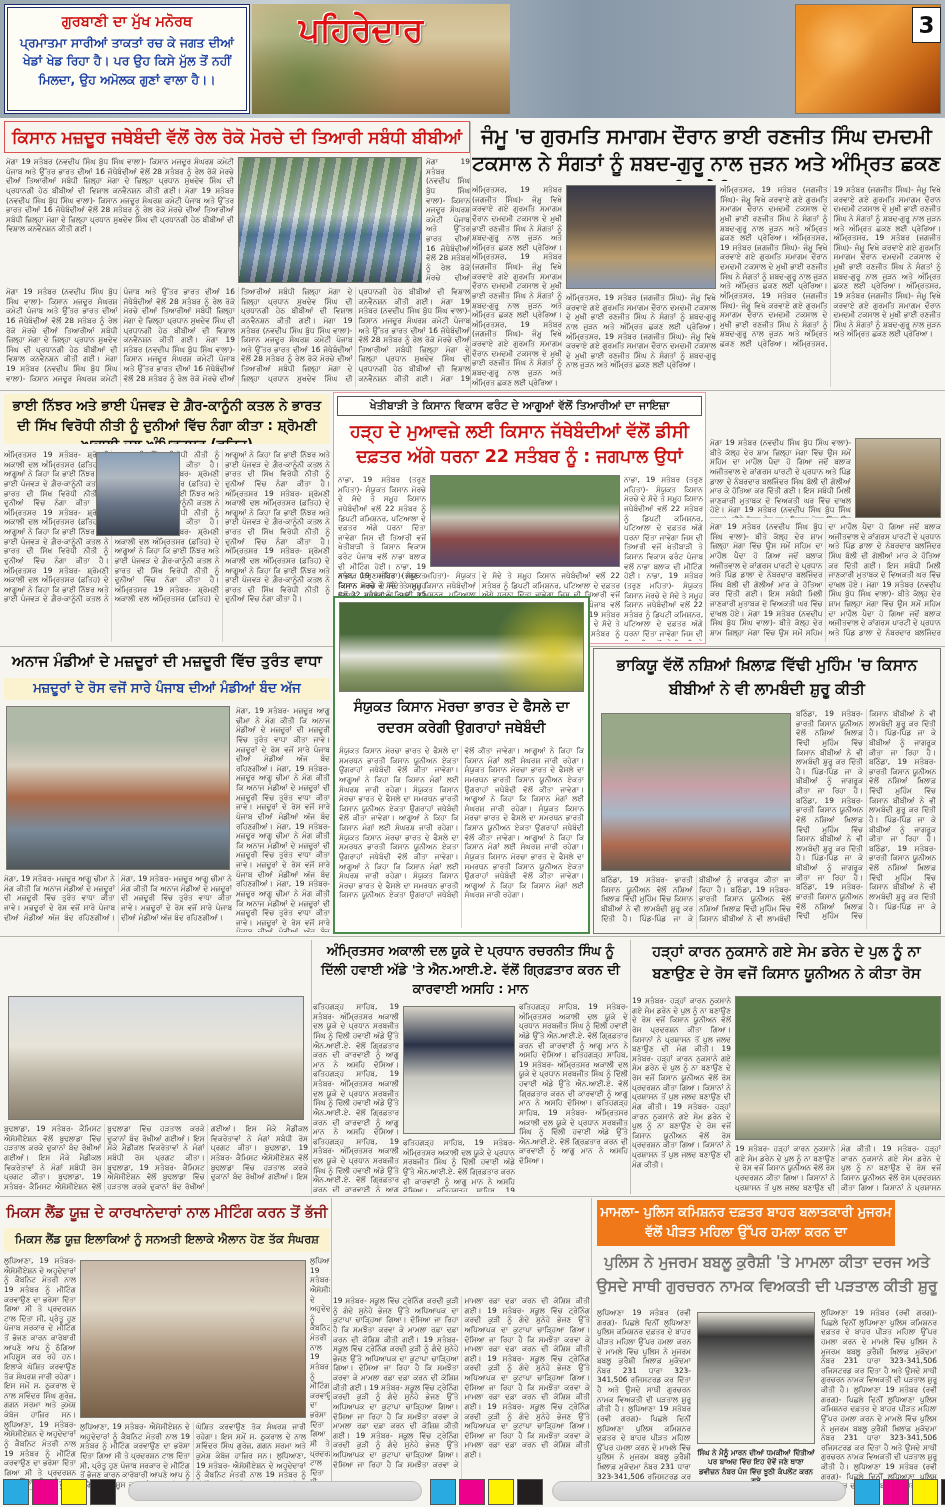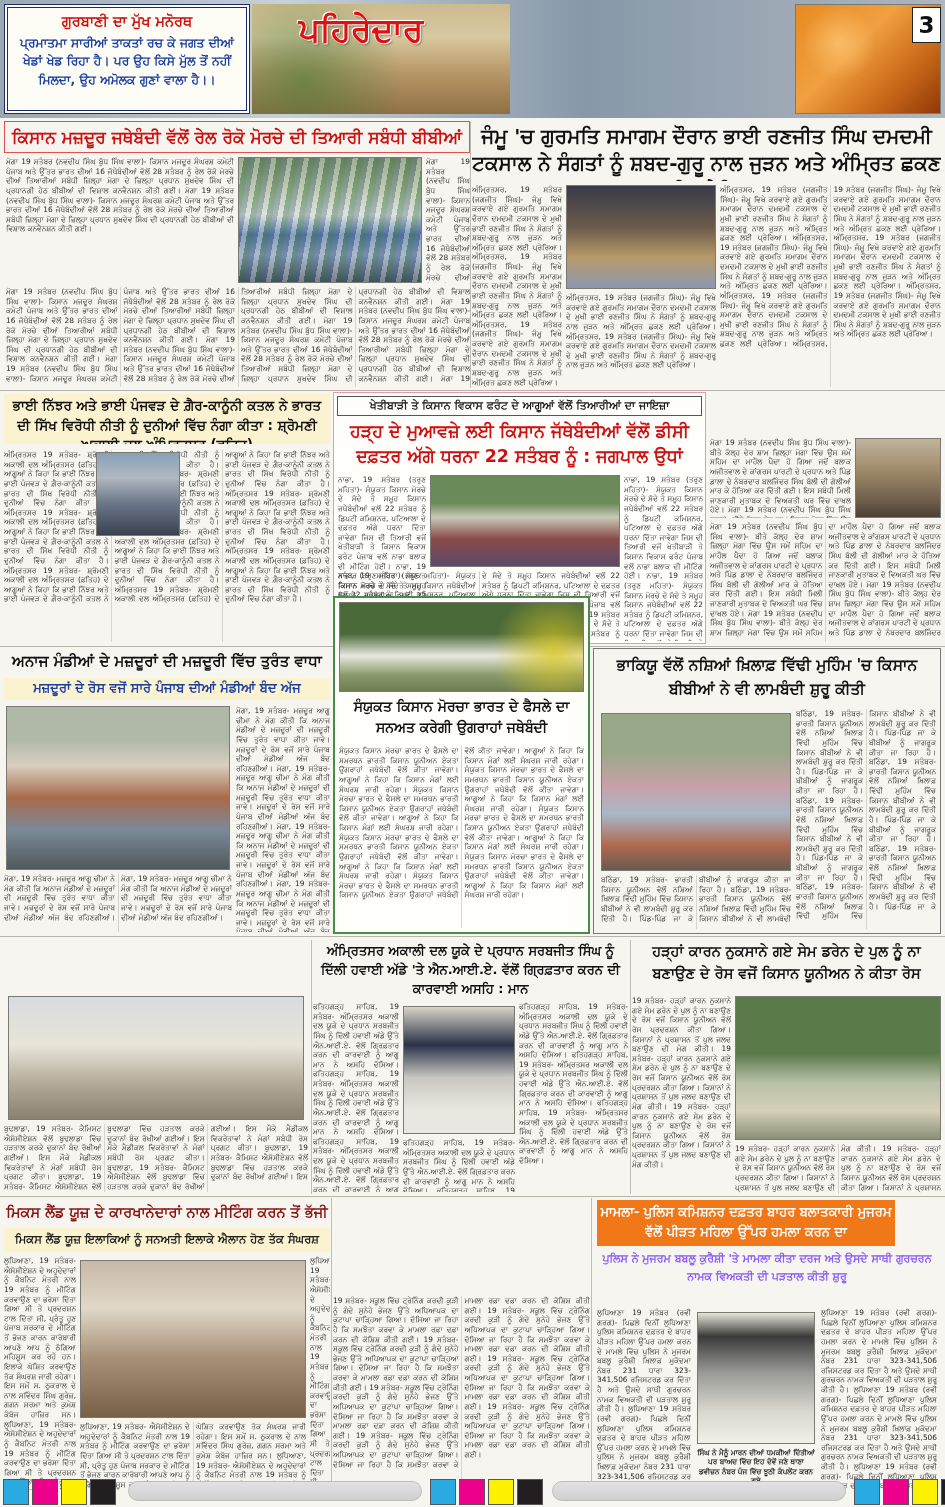--- a/index.html
+++ b/index.html
@@ -118,38 +118,38 @@
   <div class="abs" style="left:4px;top:648px;width:326px;height:286px">
     <div class="abs hl" style="left:0;top:2px;width:326px;height:24px;font-size:15px;line-height:22px;color:#101010">ਅਨਾਜ ਮੰਡੀਆਂ ਦੇ ਮਜ਼ਦੂਰਾਂ ਦੀ ਮਜ਼ਦੂਰੀ ਵਿੱਚ ਤੁਰੰਤ ਵਾਧਾ ਕੀਤਾ ਜਾਵੇ - ਚੀਮਾ</div>
     <div class="abs hl ybg blue" style="left:0;top:30px;width:326px;height:22px;font-size:13px;line-height:20px">ਮਜ਼ਦੂਰਾਂ ਦੇ ਰੋਸ ਵਜੋਂ ਸਾਰੇ ਪੰਜਾਬ ਦੀਆਂ ਮੰਡੀਆਂ ਬੰਦ ਅੱਜ</div>
     <div class="abs photo ph-workers" style="left:2px;top:58px;width:224px;height:164px" title="Mandi labourers raising fists in protest"></div>
     <div class="abs bd" style="left:232px;top:58px;width:94px;height:226px">ਮੋਗਾ, 19 ਸਤੰਬਰ- ਮਜ਼ਦੂਰ ਆਗੂ ਚੀਮਾ ਨੇ ਮੰਗ ਕੀਤੀ ਕਿ ਅਨਾਜ ਮੰਡੀਆਂ ਦੇ ਮਜ਼ਦੂਰਾਂ ਦੀ ਮਜ਼ਦੂਰੀ ਵਿੱਚ ਤੁਰੰਤ ਵਾਧਾ ਕੀਤਾ ਜਾਵੇ। ਮਜ਼ਦੂਰਾਂ ਦੇ ਰੋਸ ਵਜੋਂ ਸਾਰੇ ਪੰਜਾਬ ਦੀਆਂ ਮੰਡੀਆਂ ਅੱਜ ਬੰਦ ਰਹਿਣਗੀਆਂ। ਮੋਗਾ, 19 ਸਤੰਬਰ- ਮਜ਼ਦੂਰ ਆਗੂ ਚੀਮਾ ਨੇ ਮੰਗ ਕੀਤੀ ਕਿ ਅਨਾਜ ਮੰਡੀਆਂ ਦੇ ਮਜ਼ਦੂਰਾਂ ਦੀ ਮਜ਼ਦੂਰੀ ਵਿੱਚ ਤੁਰੰਤ ਵਾਧਾ ਕੀਤਾ ਜਾਵੇ। ਮਜ਼ਦੂਰਾਂ ਦੇ ਰੋਸ ਵਜੋਂ ਸਾਰੇ ਪੰਜਾਬ ਦੀਆਂ ਮੰਡੀਆਂ ਅੱਜ ਬੰਦ ਰਹਿਣਗੀਆਂ। ਮੋਗਾ, 19 ਸਤੰਬਰ- ਮਜ਼ਦੂਰ ਆਗੂ ਚੀਮਾ ਨੇ ਮੰਗ ਕੀਤੀ ਕਿ ਅਨਾਜ ਮੰਡੀਆਂ ਦੇ ਮਜ਼ਦੂਰਾਂ ਦੀ ਮਜ਼ਦੂਰੀ ਵਿੱਚ ਤੁਰੰਤ ਵਾਧਾ ਕੀਤਾ ਜਾਵੇ। ਮਜ਼ਦੂਰਾਂ ਦੇ ਰੋਸ ਵਜੋਂ ਸਾਰੇ ਪੰਜਾਬ ਦੀਆਂ ਮੰਡੀਆਂ ਅੱਜ ਬੰਦ ਰਹਿਣਗੀਆਂ। ਮੋਗਾ, 19 ਸਤੰਬਰ- ਮਜ਼ਦੂਰ ਆਗੂ ਚੀਮਾ ਨੇ ਮੰਗ ਕੀਤੀ ਕਿ ਅਨਾਜ ਮੰਡੀਆਂ ਦੇ ਮਜ਼ਦੂਰਾਂ ਦੀ ਮਜ਼ਦੂਰੀ ਵਿੱਚ ਤੁਰੰਤ ਵਾਧਾ ਕੀਤਾ ਜਾਵੇ। ਮਜ਼ਦੂਰਾਂ ਦੇ ਰੋਸ ਵਜੋਂ ਸਾਰੇ ਪੰਜਾਬ ਦੀਆਂ ਮੰਡੀਆਂ ਅੱਜ ਬੰਦ ਰਹਿਣਗੀਆਂ।</div>
     <div class="abs bd" style="left:0;top:226px;width:228px;height:58px;column-count:2">ਮੋਗਾ, 19 ਸਤੰਬਰ- ਮਜ਼ਦੂਰ ਆਗੂ ਚੀਮਾ ਨੇ ਮੰਗ ਕੀਤੀ ਕਿ ਅਨਾਜ ਮੰਡੀਆਂ ਦੇ ਮਜ਼ਦੂਰਾਂ ਦੀ ਮਜ਼ਦੂਰੀ ਵਿੱਚ ਤੁਰੰਤ ਵਾਧਾ ਕੀਤਾ ਜਾਵੇ। ਮਜ਼ਦੂਰਾਂ ਦੇ ਰੋਸ ਵਜੋਂ ਸਾਰੇ ਪੰਜਾਬ ਦੀਆਂ ਮੰਡੀਆਂ ਅੱਜ ਬੰਦ ਰਹਿਣਗੀਆਂ। ਮੋਗਾ, 19 ਸਤੰਬਰ- ਮਜ਼ਦੂਰ ਆਗੂ ਚੀਮਾ ਨੇ ਮੰਗ ਕੀਤੀ ਕਿ ਅਨਾਜ ਮੰਡੀਆਂ ਦੇ ਮਜ਼ਦੂਰਾਂ ਦੀ ਮਜ਼ਦੂਰੀ ਵਿੱਚ ਤੁਰੰਤ ਵਾਧਾ ਕੀਤਾ ਜਾਵੇ। ਮਜ਼ਦੂਰਾਂ ਦੇ ਰੋਸ ਵਜੋਂ ਸਾਰੇ ਪੰਜਾਬ ਦੀਆਂ ਮੰਡੀਆਂ ਅੱਜ ਬੰਦ ਰਹਿਣਗੀਆਂ।</div>
   </div>
 
   <div class="abs" style="left:333px;top:596px;width:257px;height:338px;border:2px solid #4a8a4a;background:#fffefb">
     <div class="abs photo ph-flag" style="left:4px;top:4px;width:245px;height:90px" title="Union members standing with green-yellow flag"></div>
-    <div class="abs hl" style="left:4px;top:98px;width:245px;height:46px;font-size:14px;line-height:1.5;color:#101010">ਸੰਯੁਕਤ ਕਿਸਾਨ ਮੋਰਚਾ ਭਾਰਤ ਦੇ ਫੈਸਲੇ ਦਾ ਸਨਅਤ ਕਰੇਗੀ ਉਗਰਾਹਾਂ ਜਥੇਬੰਦੀ</div>
+    <div class="abs hl" style="left:4px;top:98px;width:245px;height:46px;font-size:14px;line-height:1.5;color:#101010">ਸੰਯੁਕਤ ਕਿਸਾਨ ਮੋਰਚਾ ਭਾਰਤ ਦੇ ਫੈਸਲੇ ਦਾ ਰਦਰਸ ਕਰੇਗੀ ਉਗਰਾਹਾਂ ਜਥੇਬੰਦੀ</div>
     <div class="abs bd" style="left:4px;top:148px;width:245px;height:182px;column-count:2">ਸੰਯੁਕਤ ਕਿਸਾਨ ਮੋਰਚਾ ਭਾਰਤ ਦੇ ਫੈਸਲੇ ਦਾ ਸਮਰਥਨ ਭਾਰਤੀ ਕਿਸਾਨ ਯੂਨੀਅਨ ਏਕਤਾ ਉਗਰਾਹਾਂ ਜਥੇਬੰਦੀ ਵੱਲੋਂ ਕੀਤਾ ਜਾਵੇਗਾ। ਆਗੂਆਂ ਨੇ ਕਿਹਾ ਕਿ ਕਿਸਾਨ ਮੰਗਾਂ ਲਈ ਸੰਘਰਸ਼ ਜਾਰੀ ਰਹੇਗਾ। ਸੰਯੁਕਤ ਕਿਸਾਨ ਮੋਰਚਾ ਭਾਰਤ ਦੇ ਫੈਸਲੇ ਦਾ ਸਮਰਥਨ ਭਾਰਤੀ ਕਿਸਾਨ ਯੂਨੀਅਨ ਏਕਤਾ ਉਗਰਾਹਾਂ ਜਥੇਬੰਦੀ ਵੱਲੋਂ ਕੀਤਾ ਜਾਵੇਗਾ। ਆਗੂਆਂ ਨੇ ਕਿਹਾ ਕਿ ਕਿਸਾਨ ਮੰਗਾਂ ਲਈ ਸੰਘਰਸ਼ ਜਾਰੀ ਰਹੇਗਾ। ਸੰਯੁਕਤ ਕਿਸਾਨ ਮੋਰਚਾ ਭਾਰਤ ਦੇ ਫੈਸਲੇ ਦਾ ਸਮਰਥਨ ਭਾਰਤੀ ਕਿਸਾਨ ਯੂਨੀਅਨ ਏਕਤਾ ਉਗਰਾਹਾਂ ਜਥੇਬੰਦੀ ਵੱਲੋਂ ਕੀਤਾ ਜਾਵੇਗਾ। ਆਗੂਆਂ ਨੇ ਕਿਹਾ ਕਿ ਕਿਸਾਨ ਮੰਗਾਂ ਲਈ ਸੰਘਰਸ਼ ਜਾਰੀ ਰਹੇਗਾ। ਸੰਯੁਕਤ ਕਿਸਾਨ ਮੋਰਚਾ ਭਾਰਤ ਦੇ ਫੈਸਲੇ ਦਾ ਸਮਰਥਨ ਭਾਰਤੀ ਕਿਸਾਨ ਯੂਨੀਅਨ ਏਕਤਾ ਉਗਰਾਹਾਂ ਜਥੇਬੰਦੀ ਵੱਲੋਂ ਕੀਤਾ ਜਾਵੇਗਾ। ਆਗੂਆਂ ਨੇ ਕਿਹਾ ਕਿ ਕਿਸਾਨ ਮੰਗਾਂ ਲਈ ਸੰਘਰਸ਼ ਜਾਰੀ ਰਹੇਗਾ। ਸੰਯੁਕਤ ਕਿਸਾਨ ਮੋਰਚਾ ਭਾਰਤ ਦੇ ਫੈਸਲੇ ਦਾ ਸਮਰਥਨ ਭਾਰਤੀ ਕਿਸਾਨ ਯੂਨੀਅਨ ਏਕਤਾ ਉਗਰਾਹਾਂ ਜਥੇਬੰਦੀ ਵੱਲੋਂ ਕੀਤਾ ਜਾਵੇਗਾ। ਆਗੂਆਂ ਨੇ ਕਿਹਾ ਕਿ ਕਿਸਾਨ ਮੰਗਾਂ ਲਈ ਸੰਘਰਸ਼ ਜਾਰੀ ਰਹੇਗਾ। ਸੰਯੁਕਤ ਕਿਸਾਨ ਮੋਰਚਾ ਭਾਰਤ ਦੇ ਫੈਸਲੇ ਦਾ ਸਮਰਥਨ ਭਾਰਤੀ ਕਿਸਾਨ ਯੂਨੀਅਨ ਏਕਤਾ ਉਗਰਾਹਾਂ ਜਥੇਬੰਦੀ ਵੱਲੋਂ ਕੀਤਾ ਜਾਵੇਗਾ। ਆਗੂਆਂ ਨੇ ਕਿਹਾ ਕਿ ਕਿਸਾਨ ਮੰਗਾਂ ਲਈ ਸੰਘਰਸ਼ ਜਾਰੀ ਰਹੇਗਾ। ਸੰਯੁਕਤ ਕਿਸਾਨ ਮੋਰਚਾ ਭਾਰਤ ਦੇ ਫੈਸਲੇ ਦਾ ਸਮਰਥਨ ਭਾਰਤੀ ਕਿਸਾਨ ਯੂਨੀਅਨ ਏਕਤਾ ਉਗਰਾਹਾਂ ਜਥੇਬੰਦੀ ਵੱਲੋਂ ਕੀਤਾ ਜਾਵੇਗਾ। ਆਗੂਆਂ ਨੇ ਕਿਹਾ ਕਿ ਕਿਸਾਨ ਮੰਗਾਂ ਲਈ ਸੰਘਰਸ਼ ਜਾਰੀ ਰਹੇਗਾ।</div>
   </div>
 
   <div class="abs" style="left:593px;top:648px;width:348px;height:286px;border:1px solid #777">
     <div class="abs hl" style="left:2px;top:4px;width:342px;height:52px;font-size:15.5px;line-height:1.55;color:#101010">ਭਾਕਿਯੂ ਵੱਲੋਂ ਨਸ਼ਿਆਂ ਖ਼ਿਲਾਫ਼ ਵਿੱਢੀ ਮੁਹਿੰਮ 'ਚ ਕਿਸਾਨ ਬੀਬੀਆਂ ਨੇ ਵੀ ਲਾਮਬੰਦੀ ਸ਼ੁਰੂ ਕੀਤੀ</div>
     <div class="abs photo ph-women" style="left:7px;top:64px;width:190px;height:158px" title="Women gathered on rugs at village meeting"></div>
     <div class="abs bd" style="left:202px;top:60px;width:140px;height:220px;column-count:2">ਬਠਿੰਡਾ, 19 ਸਤੰਬਰ- ਭਾਰਤੀ ਕਿਸਾਨ ਯੂਨੀਅਨ ਵੱਲੋਂ ਨਸ਼ਿਆਂ ਖ਼ਿਲਾਫ਼ ਵਿੱਢੀ ਮੁਹਿੰਮ ਵਿੱਚ ਕਿਸਾਨ ਬੀਬੀਆਂ ਨੇ ਵੀ ਲਾਮਬੰਦੀ ਸ਼ੁਰੂ ਕਰ ਦਿੱਤੀ ਹੈ। ਪਿੰਡ-ਪਿੰਡ ਜਾ ਕੇ ਬੀਬੀਆਂ ਨੂੰ ਜਾਗਰੂਕ ਕੀਤਾ ਜਾ ਰਿਹਾ ਹੈ। ਬਠਿੰਡਾ, 19 ਸਤੰਬਰ- ਭਾਰਤੀ ਕਿਸਾਨ ਯੂਨੀਅਨ ਵੱਲੋਂ ਨਸ਼ਿਆਂ ਖ਼ਿਲਾਫ਼ ਵਿੱਢੀ ਮੁਹਿੰਮ ਵਿੱਚ ਕਿਸਾਨ ਬੀਬੀਆਂ ਨੇ ਵੀ ਲਾਮਬੰਦੀ ਸ਼ੁਰੂ ਕਰ ਦਿੱਤੀ ਹੈ। ਪਿੰਡ-ਪਿੰਡ ਜਾ ਕੇ ਬੀਬੀਆਂ ਨੂੰ ਜਾਗਰੂਕ ਕੀਤਾ ਜਾ ਰਿਹਾ ਹੈ। ਬਠਿੰਡਾ, 19 ਸਤੰਬਰ- ਭਾਰਤੀ ਕਿਸਾਨ ਯੂਨੀਅਨ ਵੱਲੋਂ ਨਸ਼ਿਆਂ ਖ਼ਿਲਾਫ਼ ਵਿੱਢੀ ਮੁਹਿੰਮ ਵਿੱਚ ਕਿਸਾਨ ਬੀਬੀਆਂ ਨੇ ਵੀ ਲਾਮਬੰਦੀ ਸ਼ੁਰੂ ਕਰ ਦਿੱਤੀ ਹੈ। ਪਿੰਡ-ਪਿੰਡ ਜਾ ਕੇ ਬੀਬੀਆਂ ਨੂੰ ਜਾਗਰੂਕ ਕੀਤਾ ਜਾ ਰਿਹਾ ਹੈ। ਬਠਿੰਡਾ, 19 ਸਤੰਬਰ- ਭਾਰਤੀ ਕਿਸਾਨ ਯੂਨੀਅਨ ਵੱਲੋਂ ਨਸ਼ਿਆਂ ਖ਼ਿਲਾਫ਼ ਵਿੱਢੀ ਮੁਹਿੰਮ ਵਿੱਚ ਕਿਸਾਨ ਬੀਬੀਆਂ ਨੇ ਵੀ ਲਾਮਬੰਦੀ ਸ਼ੁਰੂ ਕਰ ਦਿੱਤੀ ਹੈ। ਪਿੰਡ-ਪਿੰਡ ਜਾ ਕੇ ਬੀਬੀਆਂ ਨੂੰ ਜਾਗਰੂਕ ਕੀਤਾ ਜਾ ਰਿਹਾ ਹੈ। ਬਠਿੰਡਾ, 19 ਸਤੰਬਰ- ਭਾਰਤੀ ਕਿਸਾਨ ਯੂਨੀਅਨ ਵੱਲੋਂ ਨਸ਼ਿਆਂ ਖ਼ਿਲਾਫ਼ ਵਿੱਢੀ ਮੁਹਿੰਮ ਵਿੱਚ ਕਿਸਾਨ ਬੀਬੀਆਂ ਨੇ ਵੀ ਲਾਮਬੰਦੀ ਸ਼ੁਰੂ ਕਰ ਦਿੱਤੀ ਹੈ। ਪਿੰਡ-ਪਿੰਡ ਜਾ ਕੇ ਬੀਬੀਆਂ ਨੂੰ ਜਾਗਰੂਕ ਕੀਤਾ ਜਾ ਰਿਹਾ ਹੈ।</div>
     <div class="abs bd" style="left:7px;top:226px;width:190px;height:54px;column-count:2">ਬਠਿੰਡਾ, 19 ਸਤੰਬਰ- ਭਾਰਤੀ ਕਿਸਾਨ ਯੂਨੀਅਨ ਵੱਲੋਂ ਨਸ਼ਿਆਂ ਖ਼ਿਲਾਫ਼ ਵਿੱਢੀ ਮੁਹਿੰਮ ਵਿੱਚ ਕਿਸਾਨ ਬੀਬੀਆਂ ਨੇ ਵੀ ਲਾਮਬੰਦੀ ਸ਼ੁਰੂ ਕਰ ਦਿੱਤੀ ਹੈ। ਪਿੰਡ-ਪਿੰਡ ਜਾ ਕੇ ਬੀਬੀਆਂ ਨੂੰ ਜਾਗਰੂਕ ਕੀਤਾ ਜਾ ਰਿਹਾ ਹੈ। ਬਠਿੰਡਾ, 19 ਸਤੰਬਰ- ਭਾਰਤੀ ਕਿਸਾਨ ਯੂਨੀਅਨ ਵੱਲੋਂ ਨਸ਼ਿਆਂ ਖ਼ਿਲਾਫ਼ ਵਿੱਢੀ ਮੁਹਿੰਮ ਵਿੱਚ ਕਿਸਾਨ ਬੀਬੀਆਂ ਨੇ ਵੀ ਲਾਮਬੰਦੀ ਸ਼ੁਰੂ ਕਰ ਦਿੱਤੀ ਹੈ। ਪਿੰਡ-ਪਿੰਡ ਜਾ ਕੇ ਬੀਬੀਆਂ ਨੂੰ ਜਾਗਰੂਕ ਕੀਤਾ ਜਾ ਰਿਹਾ ਹੈ।</div>
   </div>
 
   <div class="abs" style="left:4px;top:938px;width:304px;height:256px">
     <div class="abs photo ph-chemists" style="left:4px;top:58px;width:296px;height:124px" title="Chemist association members standing outside shops"></div>
     <div class="abs bd" style="left:0;top:186px;width:304px;height:68px;column-count:3">ਬੁਢਲਾਡਾ, 19 ਸਤੰਬਰ- ਕੈਮਿਸਟ ਐਸੋਸੀਏਸ਼ਨ ਵੱਲੋਂ ਬੁਢਲਾਡਾ ਵਿੱਚ ਹੜਤਾਲ ਕਰਕੇ ਦੁਕਾਨਾਂ ਬੰਦ ਰੱਖੀਆਂ ਗਈਆਂ। ਇਸ ਮੌਕੇ ਮੈਡੀਕਲ ਵਿਕਰੇਤਾਵਾਂ ਨੇ ਮੰਗਾਂ ਸਬੰਧੀ ਰੋਸ ਪ੍ਰਗਟ ਕੀਤਾ। ਬੁਢਲਾਡਾ, 19 ਸਤੰਬਰ- ਕੈਮਿਸਟ ਐਸੋਸੀਏਸ਼ਨ ਵੱਲੋਂ ਬੁਢਲਾਡਾ ਵਿੱਚ ਹੜਤਾਲ ਕਰਕੇ ਦੁਕਾਨਾਂ ਬੰਦ ਰੱਖੀਆਂ ਗਈਆਂ। ਇਸ ਮੌਕੇ ਮੈਡੀਕਲ ਵਿਕਰੇਤਾਵਾਂ ਨੇ ਮੰਗਾਂ ਸਬੰਧੀ ਰੋਸ ਪ੍ਰਗਟ ਕੀਤਾ। ਬੁਢਲਾਡਾ, 19 ਸਤੰਬਰ- ਕੈਮਿਸਟ ਐਸੋਸੀਏਸ਼ਨ ਵੱਲੋਂ ਬੁਢਲਾਡਾ ਵਿੱਚ ਹੜਤਾਲ ਕਰਕੇ ਦੁਕਾਨਾਂ ਬੰਦ ਰੱਖੀਆਂ ਗਈਆਂ। ਇਸ ਮੌਕੇ ਮੈਡੀਕਲ ਵਿਕਰੇਤਾਵਾਂ ਨੇ ਮੰਗਾਂ ਸਬੰਧੀ ਰੋਸ ਪ੍ਰਗਟ ਕੀਤਾ। ਬੁਢਲਾਡਾ, 19 ਸਤੰਬਰ- ਕੈਮਿਸਟ ਐਸੋਸੀਏਸ਼ਨ ਵੱਲੋਂ ਬੁਢਲਾਡਾ ਵਿੱਚ ਹੜਤਾਲ ਕਰਕੇ ਦੁਕਾਨਾਂ ਬੰਦ ਰੱਖੀਆਂ ਗਈਆਂ। ਇਸ ਮੌਕੇ ਮੈਡੀਕਲ ਵਿਕਰੇਤਾਵਾਂ ਨੇ ਮੰਗਾਂ ਸਬੰਧੀ ਰੋਸ ਪ੍ਰਗਟ ਕੀਤਾ।</div>
   </div>
 
   <div class="abs" style="left:313px;top:938px;width:315px;height:256px">
-    <div class="abs hl" style="left:0;top:4px;width:315px;height:56px;font-size:13px;line-height:1.45;color:#101010">ਅੰਮ੍ਰਿਤਸਰ ਅਕਾਲੀ ਦਲ ਯੂਕੇ ਦੇ ਪ੍ਰਧਾਨ ਸਰਬਜੀਤ ਸਿੰਘ ਨੂੰ ਦਿੱਲੀ ਹਵਾਈ ਅੱਡੇ 'ਤੇ ਐਨ.ਆਈ.ਏ. ਵੱਲੋਂ ਗ੍ਰਿਫ਼ਤਾਰ ਕਰਨ ਦੀ ਕਾਰਵਾਈ ਅਸਹਿ : ਮਾਨ</div>
+    <div class="abs hl" style="left:0;top:4px;width:315px;height:56px;font-size:13px;line-height:1.45;color:#101010">ਅੰਮ੍ਰਿਤਸਰ ਅਕਾਲੀ ਦਲ ਯੂਕੇ ਦੇ ਪ੍ਰਧਾਨ ਰਚਰਨੀਤ ਸਿੰਘ ਨੂੰ ਦਿੱਲੀ ਹਵਾਈ ਅੱਡੇ 'ਤੇ ਐਨ.ਆਈ.ਏ. ਵੱਲੋਂ ਗ੍ਰਿਫ਼ਤਾਰ ਕਰਨ ਦੀ ਕਾਰਵਾਈ ਅਸਹਿ : ਮਾਨ</div>
     <div class="abs bd" style="left:0;top:64px;width:86px;height:190px">ਫਤਿਹਗੜ੍ਹ ਸਾਹਿਬ, 19 ਸਤੰਬਰ- ਅੰਮ੍ਰਿਤਸਰ ਅਕਾਲੀ ਦਲ ਯੂਕੇ ਦੇ ਪ੍ਰਧਾਨ ਸਰਬਜੀਤ ਸਿੰਘ ਨੂੰ ਦਿੱਲੀ ਹਵਾਈ ਅੱਡੇ ਉੱਤੇ ਐਨ.ਆਈ.ਏ. ਵੱਲੋਂ ਗ੍ਰਿਫ਼ਤਾਰ ਕਰਨ ਦੀ ਕਾਰਵਾਈ ਨੂੰ ਆਗੂ ਮਾਨ ਨੇ ਅਸਹਿ ਦੱਸਿਆ। ਫਤਿਹਗੜ੍ਹ ਸਾਹਿਬ, 19 ਸਤੰਬਰ- ਅੰਮ੍ਰਿਤਸਰ ਅਕਾਲੀ ਦਲ ਯੂਕੇ ਦੇ ਪ੍ਰਧਾਨ ਸਰਬਜੀਤ ਸਿੰਘ ਨੂੰ ਦਿੱਲੀ ਹਵਾਈ ਅੱਡੇ ਉੱਤੇ ਐਨ.ਆਈ.ਏ. ਵੱਲੋਂ ਗ੍ਰਿਫ਼ਤਾਰ ਕਰਨ ਦੀ ਕਾਰਵਾਈ ਨੂੰ ਆਗੂ ਮਾਨ ਨੇ ਅਸਹਿ ਦੱਸਿਆ। ਫਤਿਹਗੜ੍ਹ ਸਾਹਿਬ, 19 ਸਤੰਬਰ- ਅੰਮ੍ਰਿਤਸਰ ਅਕਾਲੀ ਦਲ ਯੂਕੇ ਦੇ ਪ੍ਰਧਾਨ ਸਰਬਜੀਤ ਸਿੰਘ ਨੂੰ ਦਿੱਲੀ ਹਵਾਈ ਅੱਡੇ ਉੱਤੇ ਐਨ.ਆਈ.ਏ. ਵੱਲੋਂ ਗ੍ਰਿਫ਼ਤਾਰ ਕਰਨ ਦੀ ਕਾਰਵਾਈ ਨੂੰ ਆਗੂ ਮਾਨ ਨੇ ਅਸਹਿ ਦੱਸਿਆ।</div>
     <div class="abs photo ph-beard" style="left:90px;top:68px;width:112px;height:128px" title="Portrait of leader with white beard and dark turban"></div>
     <div class="abs bd" style="left:90px;top:200px;width:112px;height:54px">ਫਤਿਹਗੜ੍ਹ ਸਾਹਿਬ, 19 ਸਤੰਬਰ- ਅੰਮ੍ਰਿਤਸਰ ਅਕਾਲੀ ਦਲ ਯੂਕੇ ਦੇ ਪ੍ਰਧਾਨ ਸਰਬਜੀਤ ਸਿੰਘ ਨੂੰ ਦਿੱਲੀ ਹਵਾਈ ਅੱਡੇ ਉੱਤੇ ਐਨ.ਆਈ.ਏ. ਵੱਲੋਂ ਗ੍ਰਿਫ਼ਤਾਰ ਕਰਨ ਦੀ ਕਾਰਵਾਈ ਨੂੰ ਆਗੂ ਮਾਨ ਨੇ ਅਸਹਿ ਦੱਸਿਆ। ਫਤਿਹਗੜ੍ਹ ਸਾਹਿਬ, 19 ਸਤੰਬਰ- ਅੰਮ੍ਰਿਤਸਰ ਅਕਾਲੀ ਦਲ ਯੂਕੇ ਦੇ ਪ੍ਰਧਾਨ ਸਰਬਜੀਤ ਸਿੰਘ ਨੂੰ ਦਿੱਲੀ ਹਵਾਈ ਅੱਡੇ ਉੱਤੇ ਐਨ.ਆਈ.ਏ. ਵੱਲੋਂ ਗ੍ਰਿਫ਼ਤਾਰ ਕਰਨ ਦੀ ਕਾਰਵਾਈ ਨੂੰ ਆਗੂ ਮਾਨ ਨੇ ਅਸਹਿ ਦੱਸਿਆ।</div>
     <div class="abs bd" style="left:206px;top:64px;width:109px;height:190px">ਫਤਿਹਗੜ੍ਹ ਸਾਹਿਬ, 19 ਸਤੰਬਰ- ਅੰਮ੍ਰਿਤਸਰ ਅਕਾਲੀ ਦਲ ਯੂਕੇ ਦੇ ਪ੍ਰਧਾਨ ਸਰਬਜੀਤ ਸਿੰਘ ਨੂੰ ਦਿੱਲੀ ਹਵਾਈ ਅੱਡੇ ਉੱਤੇ ਐਨ.ਆਈ.ਏ. ਵੱਲੋਂ ਗ੍ਰਿਫ਼ਤਾਰ ਕਰਨ ਦੀ ਕਾਰਵਾਈ ਨੂੰ ਆਗੂ ਮਾਨ ਨੇ ਅਸਹਿ ਦੱਸਿਆ। ਫਤਿਹਗੜ੍ਹ ਸਾਹਿਬ, 19 ਸਤੰਬਰ- ਅੰਮ੍ਰਿਤਸਰ ਅਕਾਲੀ ਦਲ ਯੂਕੇ ਦੇ ਪ੍ਰਧਾਨ ਸਰਬਜੀਤ ਸਿੰਘ ਨੂੰ ਦਿੱਲੀ ਹਵਾਈ ਅੱਡੇ ਉੱਤੇ ਐਨ.ਆਈ.ਏ. ਵੱਲੋਂ ਗ੍ਰਿਫ਼ਤਾਰ ਕਰਨ ਦੀ ਕਾਰਵਾਈ ਨੂੰ ਆਗੂ ਮਾਨ ਨੇ ਅਸਹਿ ਦੱਸਿਆ। ਫਤਿਹਗੜ੍ਹ ਸਾਹਿਬ, 19 ਸਤੰਬਰ- ਅੰਮ੍ਰਿਤਸਰ ਅਕਾਲੀ ਦਲ ਯੂਕੇ ਦੇ ਪ੍ਰਧਾਨ ਸਰਬਜੀਤ ਸਿੰਘ ਨੂੰ ਦਿੱਲੀ ਹਵਾਈ ਅੱਡੇ ਉੱਤੇ ਐਨ.ਆਈ.ਏ. ਵੱਲੋਂ ਗ੍ਰਿਫ਼ਤਾਰ ਕਰਨ ਦੀ ਕਾਰਵਾਈ ਨੂੰ ਆਗੂ ਮਾਨ ਨੇ ਅਸਹਿ ਦੱਸਿਆ।</div>
   </div>
 
   <div class="abs" style="left:632px;top:938px;width:309px;height:256px">
     <div class="abs hl" style="left:0;top:2px;width:309px;height:52px;font-size:14.5px;line-height:1.55;color:#101010">ਹੜ੍ਹਾਂ ਕਾਰਨ ਨੁਕਸਾਨੇ ਗਏ ਸੇਮ ਡਰੇਨ ਦੇ ਪੁਲ ਨੂੰ ਨਾ ਬਣਾਉਣ ਦੇ ਰੋਸ ਵਜੋਂ ਕਿਸਾਨ ਯੂਨੀਅਨ ਨੇ ਕੀਤਾ ਰੋਸ ਪ੍ਰਦਰਸ਼ਨ</div>
     <div class="abs bd" style="left:0;top:58px;width:99px;height:198px">19 ਸਤੰਬਰ- ਹੜ੍ਹਾਂ ਕਾਰਨ ਨੁਕਸਾਨੇ ਗਏ ਸੇਮ ਡਰੇਨ ਦੇ ਪੁਲ ਨੂੰ ਨਾ ਬਣਾਉਣ ਦੇ ਰੋਸ ਵਜੋਂ ਕਿਸਾਨ ਯੂਨੀਅਨ ਵੱਲੋਂ ਰੋਸ ਪ੍ਰਦਰਸ਼ਨ ਕੀਤਾ ਗਿਆ। ਕਿਸਾਨਾਂ ਨੇ ਪ੍ਰਸ਼ਾਸਨ ਤੋਂ ਪੁਲ ਜਲਦ ਬਣਾਉਣ ਦੀ ਮੰਗ ਕੀਤੀ। 19 ਸਤੰਬਰ- ਹੜ੍ਹਾਂ ਕਾਰਨ ਨੁਕਸਾਨੇ ਗਏ ਸੇਮ ਡਰੇਨ ਦੇ ਪੁਲ ਨੂੰ ਨਾ ਬਣਾਉਣ ਦੇ ਰੋਸ ਵਜੋਂ ਕਿਸਾਨ ਯੂਨੀਅਨ ਵੱਲੋਂ ਰੋਸ ਪ੍ਰਦਰਸ਼ਨ ਕੀਤਾ ਗਿਆ। ਕਿਸਾਨਾਂ ਨੇ ਪ੍ਰਸ਼ਾਸਨ ਤੋਂ ਪੁਲ ਜਲਦ ਬਣਾਉਣ ਦੀ ਮੰਗ ਕੀਤੀ। 19 ਸਤੰਬਰ- ਹੜ੍ਹਾਂ ਕਾਰਨ ਨੁਕਸਾਨੇ ਗਏ ਸੇਮ ਡਰੇਨ ਦੇ ਪੁਲ ਨੂੰ ਨਾ ਬਣਾਉਣ ਦੇ ਰੋਸ ਵਜੋਂ ਕਿਸਾਨ ਯੂਨੀਅਨ ਵੱਲੋਂ ਰੋਸ ਪ੍ਰਦਰਸ਼ਨ ਕੀਤਾ ਗਿਆ। ਕਿਸਾਨਾਂ ਨੇ ਪ੍ਰਸ਼ਾਸਨ ਤੋਂ ਪੁਲ ਜਲਦ ਬਣਾਉਣ ਦੀ ਮੰਗ ਕੀਤੀ।</div>
     <div class="abs photo ph-protest" style="left:103px;top:58px;width:206px;height:144px" title="Farmers protesting outdoors near trees"></div>
@@ -164,21 +164,21 @@
     <div class="abs bd" style="left:76px;top:224px;width:226px;height:68px;column-count:2">ਲੁਧਿਆਣਾ, 19 ਸਤੰਬਰ- ਐਸੋਸੀਏਸ਼ਨ ਦੇ ਅਹੁਦੇਦਾਰਾਂ ਨੂੰ ਕੈਬਨਿਟ ਮੰਤਰੀ ਨਾਲ 19 ਸਤੰਬਰ ਨੂੰ ਮੀਟਿੰਗ ਕਰਵਾਉਣ ਦਾ ਭਰੋਸਾ ਦਿੱਤਾ ਗਿਆ ਸੀ ਤੇ ਪ੍ਰਦਰਸ਼ਨ ਟਾਲ ਦਿੱਤਾ ਸੀ, ਪ੍ਰੰਤੂ ਹੁਣ ਪੰਜਾਬ ਸਰਕਾਰ ਦੇ ਮੀਟਿੰਗ ਤੋਂ ਭੱਜਣ ਕਾਰਨ ਕਾਰੋਬਾਰੀ ਆਪਣੇ ਆਪ ਨੂੰ ਠੱਗਿਆ ਮਹਿਸੂਸ ਕਰ ਰਹੇ ਹਨ। ਇਲਾਕੇ ਘੋਸ਼ਿਤ ਕਰਵਾਉਣ ਤੱਕ ਸੰਘਰਸ਼ ਜਾਰੀ ਰਹੇਗਾ। ਇਸ ਸਮੇਂ ਸ. ਠੁਕਰਾਲ ਦੇ ਨਾਲ ਸਵਿੰਦਰ ਸਿੰਘ ਗੁਰੇਜ਼, ਗਗਨ ਸਰਮਾ ਅਤੇ ਕੁਮੇਸ਼ ਕੰਬੋਜ ਹਾਜ਼ਿਰ ਸਨ। ਲੁਧਿਆਣਾ, 19 ਸਤੰਬਰ- ਐਸੋਸੀਏਸ਼ਨ ਦੇ ਅਹੁਦੇਦਾਰਾਂ ਨੂੰ ਕੈਬਨਿਟ ਮੰਤਰੀ ਨਾਲ 19 ਸਤੰਬਰ ਨੂੰ ਮੀਟਿੰਗ ਕਰਵਾਉਣ ਦਾ ਭਰੋਸਾ ਦਿੱਤਾ ਗਿਆ ਸੀ ਤੇ ਪ੍ਰਦਰਸ਼ਨ ਟਾਲ ਦਿੱਤਾ ਸੀ, ਪ੍ਰੰਤੂ ਹੁਣ ਪੰਜਾਬ ਸਰਕਾਰ ਦੇ ਮੀਟਿੰਗ ਤੋਂ ਭੱਜਣ ਕਾਰਨ ਕਾਰੋਬਾਰੀ ਆਪਣੇ ਆਪ ਨੂੰ ਠੱਗਿਆ ਮਹਿਸੂਸ ਕਰ ਰਹੇ ਹਨ। ਇਲਾਕੇ ਘੋਸ਼ਿਤ ਕਰਵਾਉਣ ਤੱਕ ਸੰਘਰਸ਼ ਜਾਰੀ ਰਹੇਗਾ। ਇਸ ਸਮੇਂ ਸ. ਠੁਕਰਾਲ ਦੇ ਨਾਲ ਸਵਿੰਦਰ ਸਿੰਘ ਗੁਰੇਜ਼, ਗਗਨ ਸਰਮਾ ਅਤੇ ਕੁਮੇਸ਼ ਕੰਬੋਜ ਹਾਜ਼ਿਰ ਸਨ।</div>
     <div class="abs bd" style="left:306px;top:58px;width:20px;height:234px">ਲੁਧਿਆਣਾ, 19 ਸਤੰਬਰ- ਐਸੋਸੀਏਸ਼ਨ ਦੇ ਅਹੁਦੇਦਾਰਾਂ ਨੂੰ ਕੈਬਨਿਟ ਮੰਤਰੀ ਨਾਲ 19 ਸਤੰਬਰ ਨੂੰ ਮੀਟਿੰਗ ਕਰਵਾਉਣ ਦਾ ਭਰੋਸਾ ਦਿੱਤਾ ਗਿਆ ਸੀ ਤੇ ਪ੍ਰਦਰਸ਼ਨ ਟਾਲ ਦਿੱਤਾ ਸੀ, ਪ੍ਰੰਤੂ ਹੁਣ ਪੰਜਾਬ ਸਰਕਾਰ ਦੇ ਮੀਟਿੰਗ ਤੋਂ ਭੱਜਣ ਕਾਰਨ ਕਾਰੋਬਾਰੀ ਆਪਣੇ ਆਪ ਨੂੰ ਠੱਗਿਆ ਮਹਿਸੂਸ ਕਰ ਰਹੇ ਹਨ। ਇਲਾਕੇ ਘੋਸ਼ਿਤ ਕਰਵਾਉਣ ਤੱਕ ਸੰਘਰਸ਼ ਜਾਰੀ ਰਹੇਗਾ। ਇਸ ਸਮੇਂ ਸ. ਠੁਕਰਾਲ ਦੇ ਨਾਲ ਸਵਿੰਦਰ ਸਿੰਘ ਗੁਰੇਜ਼, ਗਗਨ ਸਰਮਾ ਅਤੇ ਕੁਮੇਸ਼ ਕੰਬੋਜ ਹਾਜ਼ਿਰ ਸਨ।</div>
   </div>
 
   <div class="abs" style="left:333px;top:1198px;width:257px;height:292px">
     <div class="abs bd" style="left:0;top:98px;width:257px;height:192px;column-count:2">19 ਸਤੰਬਰ- ਸਕੂਲ ਵਿੱਚ ਟ੍ਰੇਨਿੰਗ ਕਰਦੀ ਕੁੜੀ ਨੂੰ ਗੰਦੇ ਸੁਨੇਹੇ ਭੇਜਣ ਉੱਤੇ ਅਧਿਆਪਕ ਦਾ ਕੁਟਾਪਾ ਚਾੜ੍ਹਿਆ ਗਿਆ। ਦੱਸਿਆ ਜਾ ਰਿਹਾ ਹੈ ਕਿ ਸਮਝੌਤਾ ਕਰਵਾ ਕੇ ਮਾਮਲਾ ਰਫ਼ਾ ਦਫ਼ਾ ਕਰਨ ਦੀ ਕੋਸ਼ਿਸ਼ ਕੀਤੀ ਗਈ। 19 ਸਤੰਬਰ- ਸਕੂਲ ਵਿੱਚ ਟ੍ਰੇਨਿੰਗ ਕਰਦੀ ਕੁੜੀ ਨੂੰ ਗੰਦੇ ਸੁਨੇਹੇ ਭੇਜਣ ਉੱਤੇ ਅਧਿਆਪਕ ਦਾ ਕੁਟਾਪਾ ਚਾੜ੍ਹਿਆ ਗਿਆ। ਦੱਸਿਆ ਜਾ ਰਿਹਾ ਹੈ ਕਿ ਸਮਝੌਤਾ ਕਰਵਾ ਕੇ ਮਾਮਲਾ ਰਫ਼ਾ ਦਫ਼ਾ ਕਰਨ ਦੀ ਕੋਸ਼ਿਸ਼ ਕੀਤੀ ਗਈ। 19 ਸਤੰਬਰ- ਸਕੂਲ ਵਿੱਚ ਟ੍ਰੇਨਿੰਗ ਕਰਦੀ ਕੁੜੀ ਨੂੰ ਗੰਦੇ ਸੁਨੇਹੇ ਭੇਜਣ ਉੱਤੇ ਅਧਿਆਪਕ ਦਾ ਕੁਟਾਪਾ ਚਾੜ੍ਹਿਆ ਗਿਆ। ਦੱਸਿਆ ਜਾ ਰਿਹਾ ਹੈ ਕਿ ਸਮਝੌਤਾ ਕਰਵਾ ਕੇ ਮਾਮਲਾ ਰਫ਼ਾ ਦਫ਼ਾ ਕਰਨ ਦੀ ਕੋਸ਼ਿਸ਼ ਕੀਤੀ ਗਈ। 19 ਸਤੰਬਰ- ਸਕੂਲ ਵਿੱਚ ਟ੍ਰੇਨਿੰਗ ਕਰਦੀ ਕੁੜੀ ਨੂੰ ਗੰਦੇ ਸੁਨੇਹੇ ਭੇਜਣ ਉੱਤੇ ਅਧਿਆਪਕ ਦਾ ਕੁਟਾਪਾ ਚਾੜ੍ਹਿਆ ਗਿਆ। ਦੱਸਿਆ ਜਾ ਰਿਹਾ ਹੈ ਕਿ ਸਮਝੌਤਾ ਕਰਵਾ ਕੇ ਮਾਮਲਾ ਰਫ਼ਾ ਦਫ਼ਾ ਕਰਨ ਦੀ ਕੋਸ਼ਿਸ਼ ਕੀਤੀ ਗਈ। 19 ਸਤੰਬਰ- ਸਕੂਲ ਵਿੱਚ ਟ੍ਰੇਨਿੰਗ ਕਰਦੀ ਕੁੜੀ ਨੂੰ ਗੰਦੇ ਸੁਨੇਹੇ ਭੇਜਣ ਉੱਤੇ ਅਧਿਆਪਕ ਦਾ ਕੁਟਾਪਾ ਚਾੜ੍ਹਿਆ ਗਿਆ। ਦੱਸਿਆ ਜਾ ਰਿਹਾ ਹੈ ਕਿ ਸਮਝੌਤਾ ਕਰਵਾ ਕੇ ਮਾਮਲਾ ਰਫ਼ਾ ਦਫ਼ਾ ਕਰਨ ਦੀ ਕੋਸ਼ਿਸ਼ ਕੀਤੀ ਗਈ। 19 ਸਤੰਬਰ- ਸਕੂਲ ਵਿੱਚ ਟ੍ਰੇਨਿੰਗ ਕਰਦੀ ਕੁੜੀ ਨੂੰ ਗੰਦੇ ਸੁਨੇਹੇ ਭੇਜਣ ਉੱਤੇ ਅਧਿਆਪਕ ਦਾ ਕੁਟਾਪਾ ਚਾੜ੍ਹਿਆ ਗਿਆ। ਦੱਸਿਆ ਜਾ ਰਿਹਾ ਹੈ ਕਿ ਸਮਝੌਤਾ ਕਰਵਾ ਕੇ ਮਾਮਲਾ ਰਫ਼ਾ ਦਫ਼ਾ ਕਰਨ ਦੀ ਕੋਸ਼ਿਸ਼ ਕੀਤੀ ਗਈ। 19 ਸਤੰਬਰ- ਸਕੂਲ ਵਿੱਚ ਟ੍ਰੇਨਿੰਗ ਕਰਦੀ ਕੁੜੀ ਨੂੰ ਗੰਦੇ ਸੁਨੇਹੇ ਭੇਜਣ ਉੱਤੇ ਅਧਿਆਪਕ ਦਾ ਕੁਟਾਪਾ ਚਾੜ੍ਹਿਆ ਗਿਆ। ਦੱਸਿਆ ਜਾ ਰਿਹਾ ਹੈ ਕਿ ਸਮਝੌਤਾ ਕਰਵਾ ਕੇ ਮਾਮਲਾ ਰਫ਼ਾ ਦਫ਼ਾ ਕਰਨ ਦੀ ਕੋਸ਼ਿਸ਼ ਕੀਤੀ ਗਈ।</div>
   </div>
 
   <div class="abs" style="left:593px;top:1198px;width:348px;height:292px">
     <div class="abs okick" style="left:4px;top:2px;width:298px;height:46px;font-size:13px;line-height:1.55;padding:2px">ਮਾਮਲਾ- ਪੁਲਿਸ ਕਮਿਸ਼ਨਰ ਦਫ਼ਤਰ ਬਾਹਰ ਬਲਾਤਕਾਰੀ ਮੁਜਰਮ ਵੱਲੋਂ ਪੀੜਤ ਮਹਿਲਾ ਉੱਪਰ ਹਮਲਾ ਕਰਨ ਦਾ</div>
-    <div class="abs hl" style="left:0;top:52px;width:348px;height:54px;font-size:11px;line-height:1.6;color:#8b5cf6">ਪੁਲਿਸ ਨੇ ਮੁਜਰਮ ਬਬਲੂ ਕੁਰੈਸ਼ੀ 'ਤੇ ਮਾਮਲਾ ਕੀਤਾ ਦਰਜ ਅਤੇ ਉਸਦੇ ਸਾਥੀ ਗੁਰਚਰਨ ਨਾਮਕ ਵਿਅਕਤੀ ਦੀ ਪੜਤਾਲ ਕੀਤੀ ਸ਼ੁਰੂ</div>
+    <div class="abs hl" style="left:0;top:52px;width:348px;height:54px;font-size:15px;line-height:1.6;color:#737373">ਪੁਲਿਸ ਨੇ ਮੁਜਰਮ ਬਬਲੂ ਕੁਰੈਸ਼ੀ 'ਤੇ ਮਾਮਲਾ ਕੀਤਾ ਦਰਜ ਅਤੇ ਉਸਦੇ ਸਾਥੀ ਗੁਰਚਰਨ ਨਾਮਕ ਵਿਅਕਤੀ ਦੀ ਪੜਤਾਲ ਕੀਤੀ ਸ਼ੁਰੂ</div>
     <div class="abs bd" style="left:4px;top:110px;width:94px;height:182px">ਲੁਧਿਆਣਾ 19 ਸਤੰਬਰ (ਰਵੀ ਗਰਗ)- ਪਿਛਲੇ ਦਿਨੀਂ ਲੁਧਿਆਣਾ ਪੁਲਿਸ ਕਮਿਸ਼ਨਰ ਦਫ਼ਤਰ ਦੇ ਬਾਹਰ ਪੀੜਤ ਮਹਿਲਾ ਉੱਪਰ ਹਮਲਾ ਕਰਨ ਦੇ ਮਾਮਲੇ ਵਿੱਚ ਪੁਲਿਸ ਨੇ ਮੁਜਰਮ ਬਬਲੂ ਕੁਰੈਸ਼ੀ ਖ਼ਿਲਾਫ਼ ਮੁਕੱਦਮਾ ਨੰਬਰ 231 ਧਾਰਾ 323-341,506 ਰਜਿਸਟਰਡ ਕਰ ਦਿੱਤਾ ਹੈ ਅਤੇ ਉਸਦੇ ਸਾਥੀ ਗੁਰਚਰਨ ਨਾਮਕ ਵਿਅਕਤੀ ਦੀ ਪੜਤਾਲ ਸ਼ੁਰੂ ਕੀਤੀ ਹੈ। ਲੁਧਿਆਣਾ 19 ਸਤੰਬਰ (ਰਵੀ ਗਰਗ)- ਪਿਛਲੇ ਦਿਨੀਂ ਲੁਧਿਆਣਾ ਪੁਲਿਸ ਕਮਿਸ਼ਨਰ ਦਫ਼ਤਰ ਦੇ ਬਾਹਰ ਪੀੜਤ ਮਹਿਲਾ ਉੱਪਰ ਹਮਲਾ ਕਰਨ ਦੇ ਮਾਮਲੇ ਵਿੱਚ ਪੁਲਿਸ ਨੇ ਮੁਜਰਮ ਬਬਲੂ ਕੁਰੈਸ਼ੀ ਖ਼ਿਲਾਫ਼ ਮੁਕੱਦਮਾ ਨੰਬਰ 231 ਧਾਰਾ 323-341,506 ਰਜਿਸਟਰਡ ਕਰ ਦਿੱਤਾ ਹੈ ਅਤੇ ਉਸਦੇ ਸਾਥੀ ਗੁਰਚਰਨ ਨਾਮਕ ਵਿਅਕਤੀ ਦੀ ਪੜਤਾਲ ਸ਼ੁਰੂ ਕੀਤੀ ਹੈ। ਲੁਧਿਆਣਾ 19 ਸਤੰਬਰ (ਰਵੀ ਗਰਗ)- ਪਿਛਲੇ ਦਿਨੀਂ ਲੁਧਿਆਣਾ ਪੁਲਿਸ ਕਮਿਸ਼ਨਰ ਦਫ਼ਤਰ ਦੇ ਬਾਹਰ ਪੀੜਤ ਮਹਿਲਾ ਉੱਪਰ ਹਮਲਾ ਕਰਨ ਦੇ ਮਾਮਲੇ ਵਿੱਚ ਪੁਲਿਸ ਨੇ ਮੁਜਰਮ ਬਬਲੂ ਕੁਰੈਸ਼ੀ ਖ਼ਿਲਾਫ਼ ਮੁਕੱਦਮਾ ਨੰਬਰ 231 ਧਾਰਾ 323-341,506 ਰਜਿਸਟਰਡ ਕਰ ਦਿੱਤਾ ਹੈ ਅਤੇ ਉਸਦੇ ਸਾਥੀ ਗੁਰਚਰਨ ਨਾਮਕ ਵਿਅਕਤੀ ਦੀ ਪੜਤਾਲ ਸ਼ੁਰੂ ਕੀਤੀ ਹੈ।</div>
     <div class="abs photo ph-cap" style="left:104px;top:114px;width:118px;height:132px" title="Man in black cap with grey beard speaking at microphone"></div>
     <div class="abs cap" style="left:104px;top:250px;width:118px;height:42px">ਸਿੰਘ ਨੇ ਮੈਨੂੰ ਮਾਰਨ ਦੀਆਂ ਧਮਕੀਆਂ ਦਿੱਤੀਆਂ ਪਰ ਬਾਅਦ ਵਿੱਚ ਇਹ ਦੋਵੇਂ ਜਣੇ ਥਾਣਾ ਡਵੀਜ਼ਨ ਨੰਬਰ ਪੰਜ ਵਿੱਚ ਝੂਠੀ ਕੰਪਲੇਂਟ ਕਰਨ ਗਏ</div>
     <div class="abs bd" style="left:228px;top:110px;width:116px;height:182px">ਲੁਧਿਆਣਾ 19 ਸਤੰਬਰ (ਰਵੀ ਗਰਗ)- ਪਿਛਲੇ ਦਿਨੀਂ ਲੁਧਿਆਣਾ ਪੁਲਿਸ ਕਮਿਸ਼ਨਰ ਦਫ਼ਤਰ ਦੇ ਬਾਹਰ ਪੀੜਤ ਮਹਿਲਾ ਉੱਪਰ ਹਮਲਾ ਕਰਨ ਦੇ ਮਾਮਲੇ ਵਿੱਚ ਪੁਲਿਸ ਨੇ ਮੁਜਰਮ ਬਬਲੂ ਕੁਰੈਸ਼ੀ ਖ਼ਿਲਾਫ਼ ਮੁਕੱਦਮਾ ਨੰਬਰ 231 ਧਾਰਾ 323-341,506 ਰਜਿਸਟਰਡ ਕਰ ਦਿੱਤਾ ਹੈ ਅਤੇ ਉਸਦੇ ਸਾਥੀ ਗੁਰਚਰਨ ਨਾਮਕ ਵਿਅਕਤੀ ਦੀ ਪੜਤਾਲ ਸ਼ੁਰੂ ਕੀਤੀ ਹੈ। ਲੁਧਿਆਣਾ 19 ਸਤੰਬਰ (ਰਵੀ ਗਰਗ)- ਪਿਛਲੇ ਦਿਨੀਂ ਲੁਧਿਆਣਾ ਪੁਲਿਸ ਕਮਿਸ਼ਨਰ ਦਫ਼ਤਰ ਦੇ ਬਾਹਰ ਪੀੜਤ ਮਹਿਲਾ ਉੱਪਰ ਹਮਲਾ ਕਰਨ ਦੇ ਮਾਮਲੇ ਵਿੱਚ ਪੁਲਿਸ ਨੇ ਮੁਜਰਮ ਬਬਲੂ ਕੁਰੈਸ਼ੀ ਖ਼ਿਲਾਫ਼ ਮੁਕੱਦਮਾ ਨੰਬਰ 231 ਧਾਰਾ 323-341,506 ਰਜਿਸਟਰਡ ਕਰ ਦਿੱਤਾ ਹੈ ਅਤੇ ਉਸਦੇ ਸਾਥੀ ਗੁਰਚਰਨ ਨਾਮਕ ਵਿਅਕਤੀ ਦੀ ਪੜਤਾਲ ਸ਼ੁਰੂ ਕੀਤੀ ਹੈ। ਲੁਧਿਆਣਾ 19 ਸਤੰਬਰ (ਰਵੀ ਗਰਗ)- ਪਿਛਲੇ ਦਿਨੀਂ ਲੁਧਿਆਣਾ ਪੁਲਿਸ ਕਮਿਸ਼ਨਰ ਦਫ਼ਤਰ ਦੇ ਬਾਹਰ ਪੀੜਤ ਮਹਿਲਾ ਉੱਪਰ ਹਮਲਾ ਕਰਨ ਦੇ ਮਾਮਲੇ ਵਿੱਚ ਪੁਲਿਸ ਨੇ ਮੁਜਰਮ ਬਬਲੂ ਕੁਰੈਸ਼ੀ ਖ਼ਿਲਾਫ਼ ਮੁਕੱਦਮਾ ਨੰਬਰ 231 ਧਾਰਾ 323-341,506 ਰਜਿਸਟਰਡ ਕਰ ਦਿੱਤਾ ਹੈ ਅਤੇ ਉਸਦੇ ਸਾਥੀ ਗੁਰਚਰਨ ਨਾਮਕ ਵਿਅਕਤੀ ਦੀ ਪੜਤਾਲ ਸ਼ੁਰੂ ਕੀਤੀ ਹੈ।</div>
   </div>
 
   <div class="cmyk" style="left:3px;top:1479px">
       <div class="sq" style="background: rgb(41, 171, 226);"></div>
       <div class="sq" style="background: rgb(236, 0, 140);"></div>
       <div class="sq" style="background: rgb(255, 242, 0);"></div>

